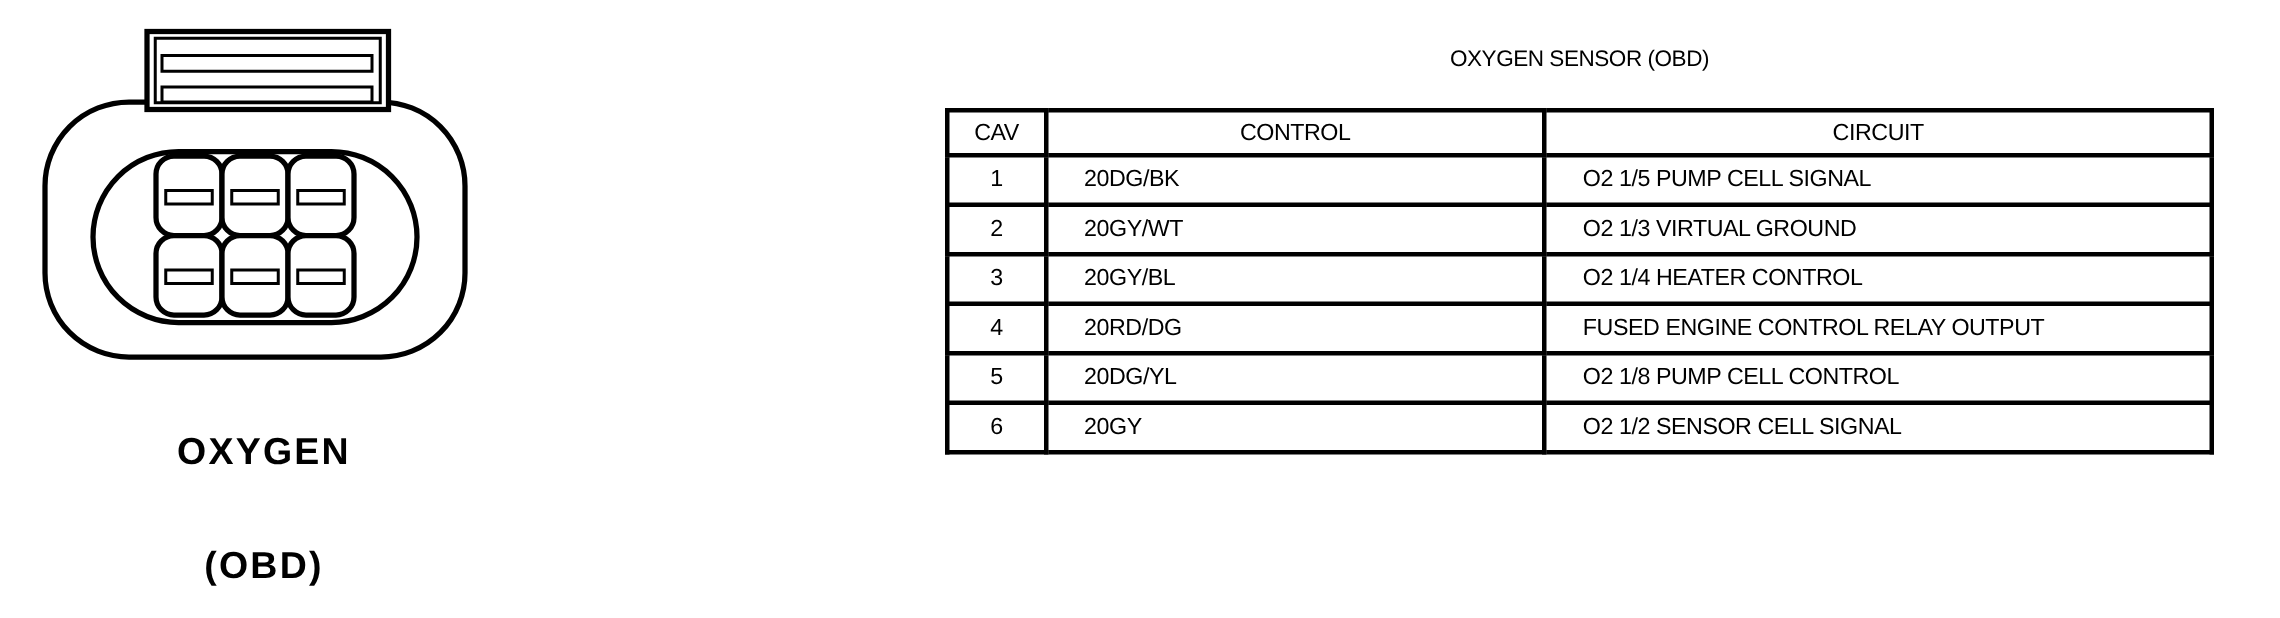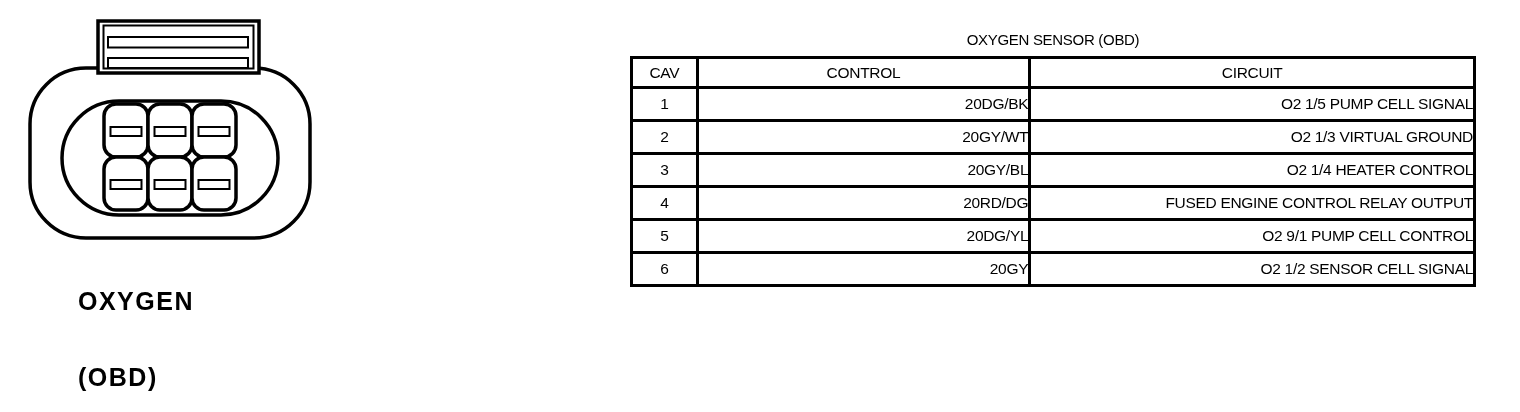--- a/index.html
+++ b/index.html
@@ -25,20 +25,21 @@
     width: 340px;
     height: 260px;
   }
 
   
   .connector-label {
     position: absolute;
     left: 78px;
     top: 282px;
     width: 196px;
+    text-align: center;
     font-weight: bold;
     font-size: 25px;
     line-height: 38px;
     letter-spacing: 1.5px;
     white-space: pre;
   }
 
   
   .table-title {
     position: absolute;
@@ -47,42 +48,42 @@
     width: 846px;
     text-align: center;
     font-size: 15px;
     letter-spacing: -0.3px;
   }
 
   
   .pinout-table {
     position: absolute;
     left: 630px;
-    top: 56px;
+    top: 72px;
     width: 846px;
     border-collapse: collapse;
     table-layout: fixed;
     font-size: 15.5px;
     letter-spacing: -0.3px;
   }
   .pinout-table td, .pinout-table th {
     border: 3px solid #000;
     padding: 0;
     background: #fff;
     font-weight: normal;
     overflow: hidden;
     white-space: nowrap;
   }
   .pinout-table th { height: 27px; text-align: center; }
   .pinout-table td { height: 30px; }
   .col-cav { width: 65px; }
   .col-circuit { width: 329px; }
   .col-function { width: 440px; }
   td.cav-cell { text-align: center; }
-  td.circuit-cell, td.function-cell { text-align: right; padding-left: 24px; }
+  td.circuit-cell, td.function-cell { text-align: left; padding-left: 24px; }
 </style>
 </head>
 <body>
 
 <div class="page">
 
   <svg class="connector-svg" viewBox="0 0 340 260" fill="none" stroke="#000">
 
     <rect x="30" y="68" width="280" height="170" rx="56" ry="56" fill="#fff" stroke-width="3.5"></rect>
 
@@ -148,21 +149,21 @@
         <td class="function-cell">O2 1/4 HEATER CONTROL</td>
       </tr>
       <tr>
         <td class="cav-cell">4</td>
         <td class="circuit-cell">20RD/DG</td>
         <td class="function-cell">FUSED ENGINE CONTROL RELAY OUTPUT</td>
       </tr>
       <tr>
         <td class="cav-cell">5</td>
         <td class="circuit-cell">20DG/YL</td>
-        <td class="function-cell">O2 9/1 PUMP CELL CONTROL</td>
+        <td class="function-cell">O2 1/8 PUMP CELL CONTROL</td>
       </tr>
       <tr>
         <td class="cav-cell">6</td>
         <td class="circuit-cell">20GY</td>
         <td class="function-cell">O2 1/2 SENSOR CELL SIGNAL</td>
       </tr>
     </tbody>
   </table>
 
 </div>

